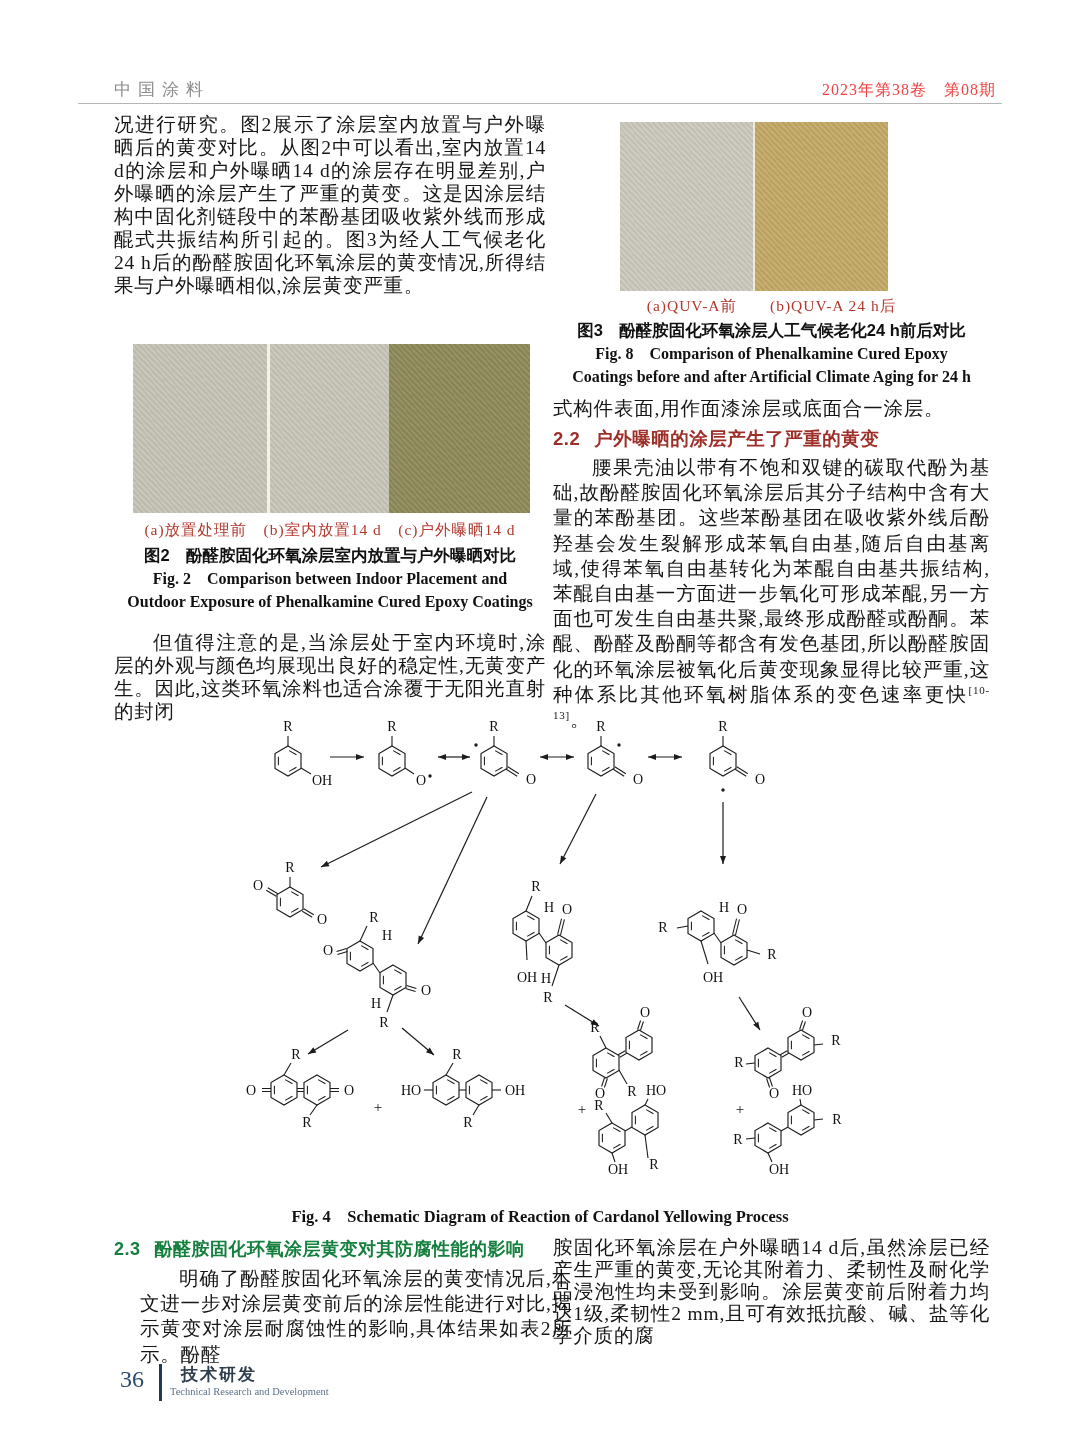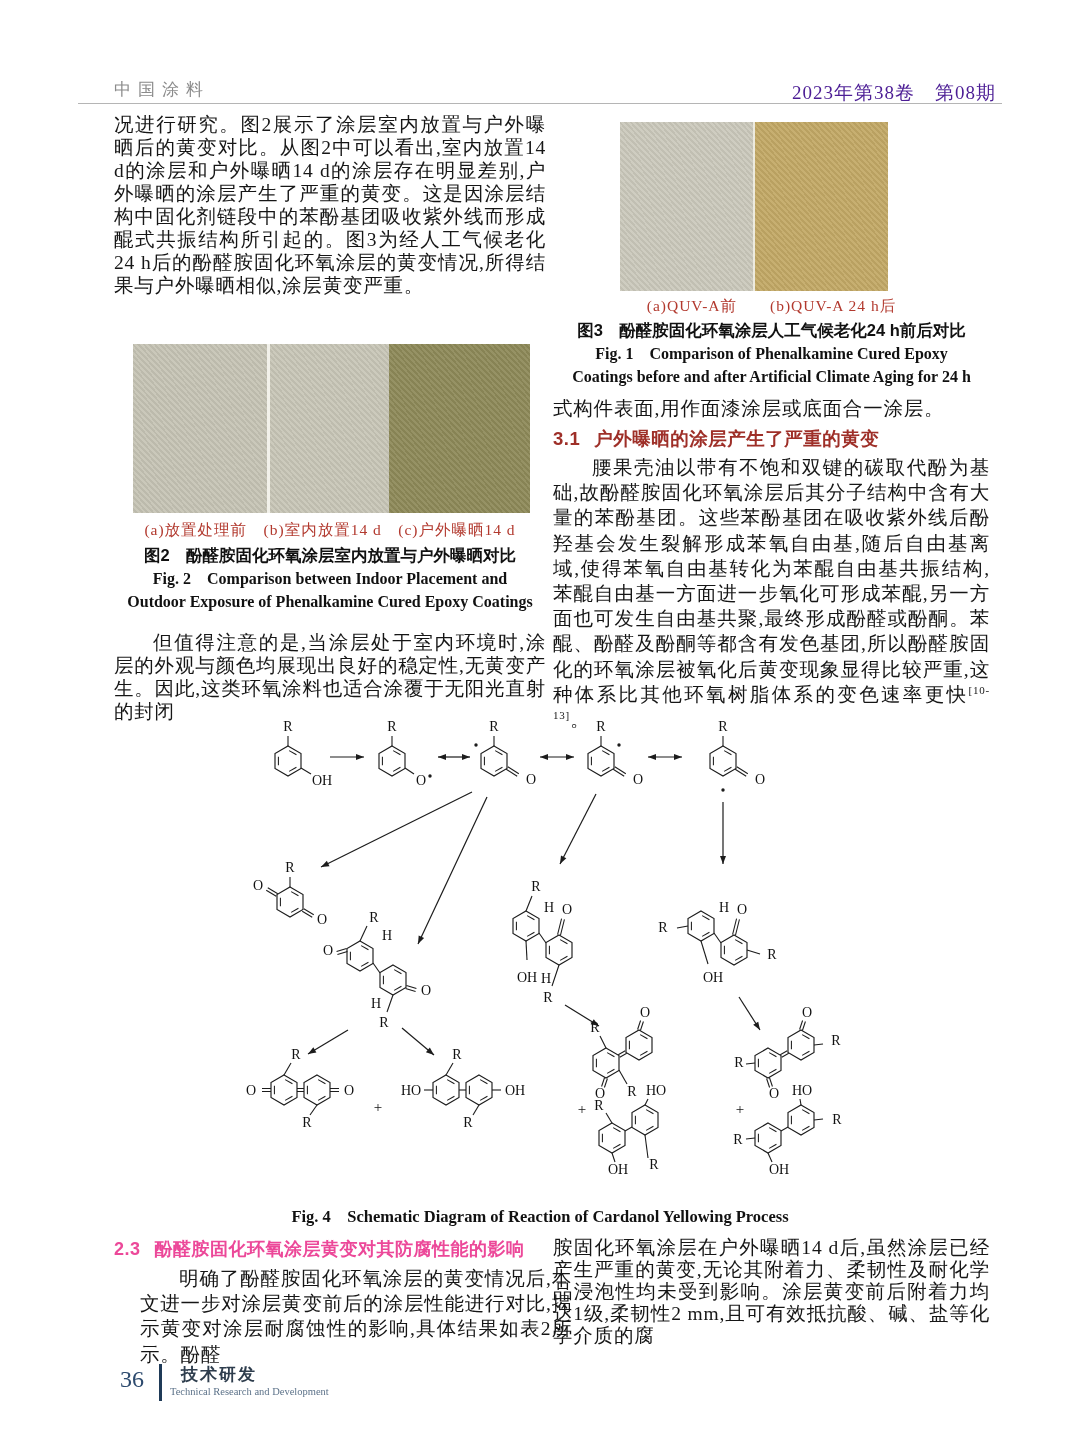--- a/index.html
+++ b/index.html
@@ -2,21 +2,21 @@
 <html><head>
 <meta charset="utf-8">
 <style>
   html,body{margin:0;padding:0;background:#fff;}
   .page{position:relative;width:1080px;height:1455px;background:#ffffff;overflow:hidden;
         font-family:"Liberation Serif","DejaVu Serif",serif;color:#161616;}
   .abs{position:absolute;}
   .body-text{font-size:19.5px;line-height:23px;text-align:justify;letter-spacing:0.8px;}
   .indent{text-indent:2em;}
   .hdr-left{font-size:17px;color:#8b8b8b;letter-spacing:7px;}
-  .hdr-right{font-size:19px;color:#4c1d95;letter-spacing:1px;}
+  .hdr-right{font-size:16px;color:#ef4444;letter-spacing:1px;}
   .hdr-rule{border-top:1.5px solid #b5b5b5;height:0;}
   .photo{display:flex;box-shadow:0 0 0 1px rgba(0,0,0,0.08) inset;}
   .panel{height:100%;background-image:repeating-linear-gradient(47deg,rgba(255,255,255,0.07) 0 2px,rgba(0,0,0,0.05) 2px 4px);}
   .subcap{font-size:15.5px;text-align:center;letter-spacing:1px;}
   .cap-zh{font-family:"Liberation Sans","DejaVu Sans",sans-serif;font-weight:bold;font-size:16.5px;text-align:center;color:#111;}
   .cap-en{font-weight:bold;font-size:16px;text-align:center;color:#111;}
   .sec-head{font-family:"Liberation Sans","DejaVu Sans",sans-serif;font-weight:bold;font-size:18.5px;letter-spacing:0.5px;}
   .sec-num{margin-right:14px;}
   sup.ref{font-size:11px;line-height:0;}
   .ftr-num{font-size:24px;}
@@ -46,27 +46,27 @@
   <div class="abs cap-en" style="left:110px;top:593px;width:440px;">Outdoor Exposure of Phenalkamine Cured Epoxy Coatings</div>
 
   <div class="abs body-text indent" style="left:114px;top:631px;width:432px;">但值得注意的是,当涂层处于室内环境时,涂层的外观与颜色均展现出良好的稳定性,无黄变产生。因此,这类环氧涂料也适合涂覆于无阳光直射的封闭</div>
 
   <div class="abs photo" style="left:620px;top:122px;width:268px;height:169px;">
     <div class="panel" style="width: 133px; border-right: 2px solid rgb(236, 234, 222); background-color: rgb(203, 201, 188);"></div>
     <div class="panel" style="flex: 1 1 0%; background-color: rgb(195, 169, 102);"></div>
   </div>
   <div class="abs subcap red1" style="left: 553px; top: 296px; width: 437px; color: rgb(178, 57, 46);">(a)QUV-A前　　(b)QUV-A 24 h后</div>
   <div class="abs cap-zh" style="left:550px;top:320px;width:443px;">图3　酚醛胺固化环氧涂层人工气候老化24 h前后对比</div>
-  <div class="abs cap-en" style="left:550px;top:345px;width:443px;">Fig. 1 Comparison of Phenalkamine Cured Epoxy</div>
+  <div class="abs cap-en" style="left:550px;top:345px;width:443px;">Fig. 8 Comparison of Phenalkamine Cured Epoxy</div>
   <div class="abs cap-en" style="left:550px;top:368px;width:443px;">Coatings before and after Artificial Climate Aging for 24 h</div>
 
   <div class="abs body-text" style="left:553px;top:397px;width:437px;">式构件表面,用作面漆涂层或底面合一涂层。</div>
 
   <div class="abs sec-head red2" style="left: 553px; top: 426px; width: 437px; color: rgb(158, 47, 40);">
-    <span class="sec-num">3.1</span><span>户外曝晒的涂层产生了严重的黄变</span>
+    <span class="sec-num">2.2</span><span>户外曝晒的涂层产生了严重的黄变</span>
   </div>
 
   <div class="abs body-text indent" style="left:553px;top:455px;width:437px;line-height:25.2px;">
     <span>腰果壳油以带有不饱和双键的碳取代酚为基础,故酚醛胺固化环氧涂层后其分子结构中含有大量的苯酚基团。这些苯酚基团在吸收紫外线后酚羟基会发生裂解形成苯氧自由基,随后自由基离域,使得苯氧自由基转化为苯醌自由基共振结构,苯醌自由基一方面进一步氧化可形成苯醌,另一方面也可发生自由基共聚,最终形成酚醛或酚酮。苯醌、酚醛及酚酮等都含有发色基团,所以酚醛胺固化的环氧涂层被氧化后黄变现象显得比较严重,这种体系比其他环氧树脂体系的变色速率更快</span><sup class="ref">[10-13]</sup><span>。</span>
   </div>
 
   <svg id="fig4-svg" class="abs" style="left:150px;top:714px;" width="760" height="470" viewBox="0 0 760 470">
       <polygon points="138.0,32.0 151.0,39.5 151.0,54.5 138.0,62.0 125.0,54.5 125.0,39.5" fill="none" stroke="#1c1c1c" stroke-width="1.15"></polygon>
       <line x1="139.15788383248866" y1="36.59448637286709" x2="146.43249722427794" y2="40.79448637286709" stroke="#1c1c1c" stroke-width="1.05"></line>
       <line x1="146.43249722427794" y1="53.20551362713291" x2="139.15788383248866" y2="57.40551362713291" stroke="#1c1c1c" stroke-width="1.05"></line>
@@ -323,21 +323,21 @@
       <text x="228" y="398" text-anchor="middle" font-size="15" fill="#111" font-family="&quot;Liberation Serif&quot;,&quot;DejaVu Serif&quot;,serif">+</text>
       <text x="432" y="400" text-anchor="middle" font-size="15" fill="#111" font-family="&quot;Liberation Serif&quot;,&quot;DejaVu Serif&quot;,serif">+</text>
       <text x="590" y="400" text-anchor="middle" font-size="15" fill="#111" font-family="&quot;Liberation Serif&quot;,&quot;DejaVu Serif&quot;,serif">+</text>
       <circle cx="326" cy="31" r="1.7" fill="#1c1c1c"></circle>
       <circle cx="469" cy="31" r="1.7" fill="#1c1c1c"></circle>
       <circle cx="573" cy="76" r="1.7" fill="#1c1c1c"></circle>
       <circle cx="280" cy="62" r="1.7" fill="#1c1c1c"></circle>
     </svg>
   <div class="abs cap-en" style="left:0;top:1207px;width:1080px;font-size:16.5px;">Fig. 4 Schematic Diagram of Reaction of Cardanol Yellowing Process</div>
 
-  <div class="abs sec-head red2" style="left: 114px; top: 1237px; width: 440px; font-size: 18px; color: #ec4899;">
+  <div class="abs sec-head red2" style="left: 114px; top: 1237px; width: 440px; font-size: 18px; color: #15803d;">
     <span class="sec-num">2.3</span><span>酚醛胺固化环氧涂层黄变对其防腐性能的影响</span>
   </div>
   <div class="abs body-text indent" style="left:114px;top:1266px;width:432px;line-height:25.2px;margin-left:26px;">明确了酚醛胺固化环氧涂层的黄变情况后,本文进一步对涂层黄变前后的涂层性能进行对比,揭示黄变对涂层耐腐蚀性的影响,具体结果如表2所示。酚醛</div>
   <div class="abs body-text" style="left:553px;top:1237px;width:437px;line-height:22px;">胺固化环氧涂层在户外曝晒14 d后,虽然涂层已经产生严重的黄变,无论其附着力、柔韧性及耐化学品浸泡性均未受到影响。涂层黄变前后附着力均达1级,柔韧性2 mm,且可有效抵抗酸、碱、盐等化学介质的腐</div>
 
   <div class="abs ftr-num" style="left: 120px; top: 1366px; color: rgb(44, 74, 110);">36</div>
   <div class="abs ftr-bar" style="left: 159px; top: 1364px; background: rgb(31, 58, 87);"></div>
   <div class="abs ftr-zh" style="left:170px;top:1363px;margin-left:11px;">技术研发</div>
   <div class="abs ftr-en" style="left:170px;top:1386px;">Technical Research and Development</div>
 

